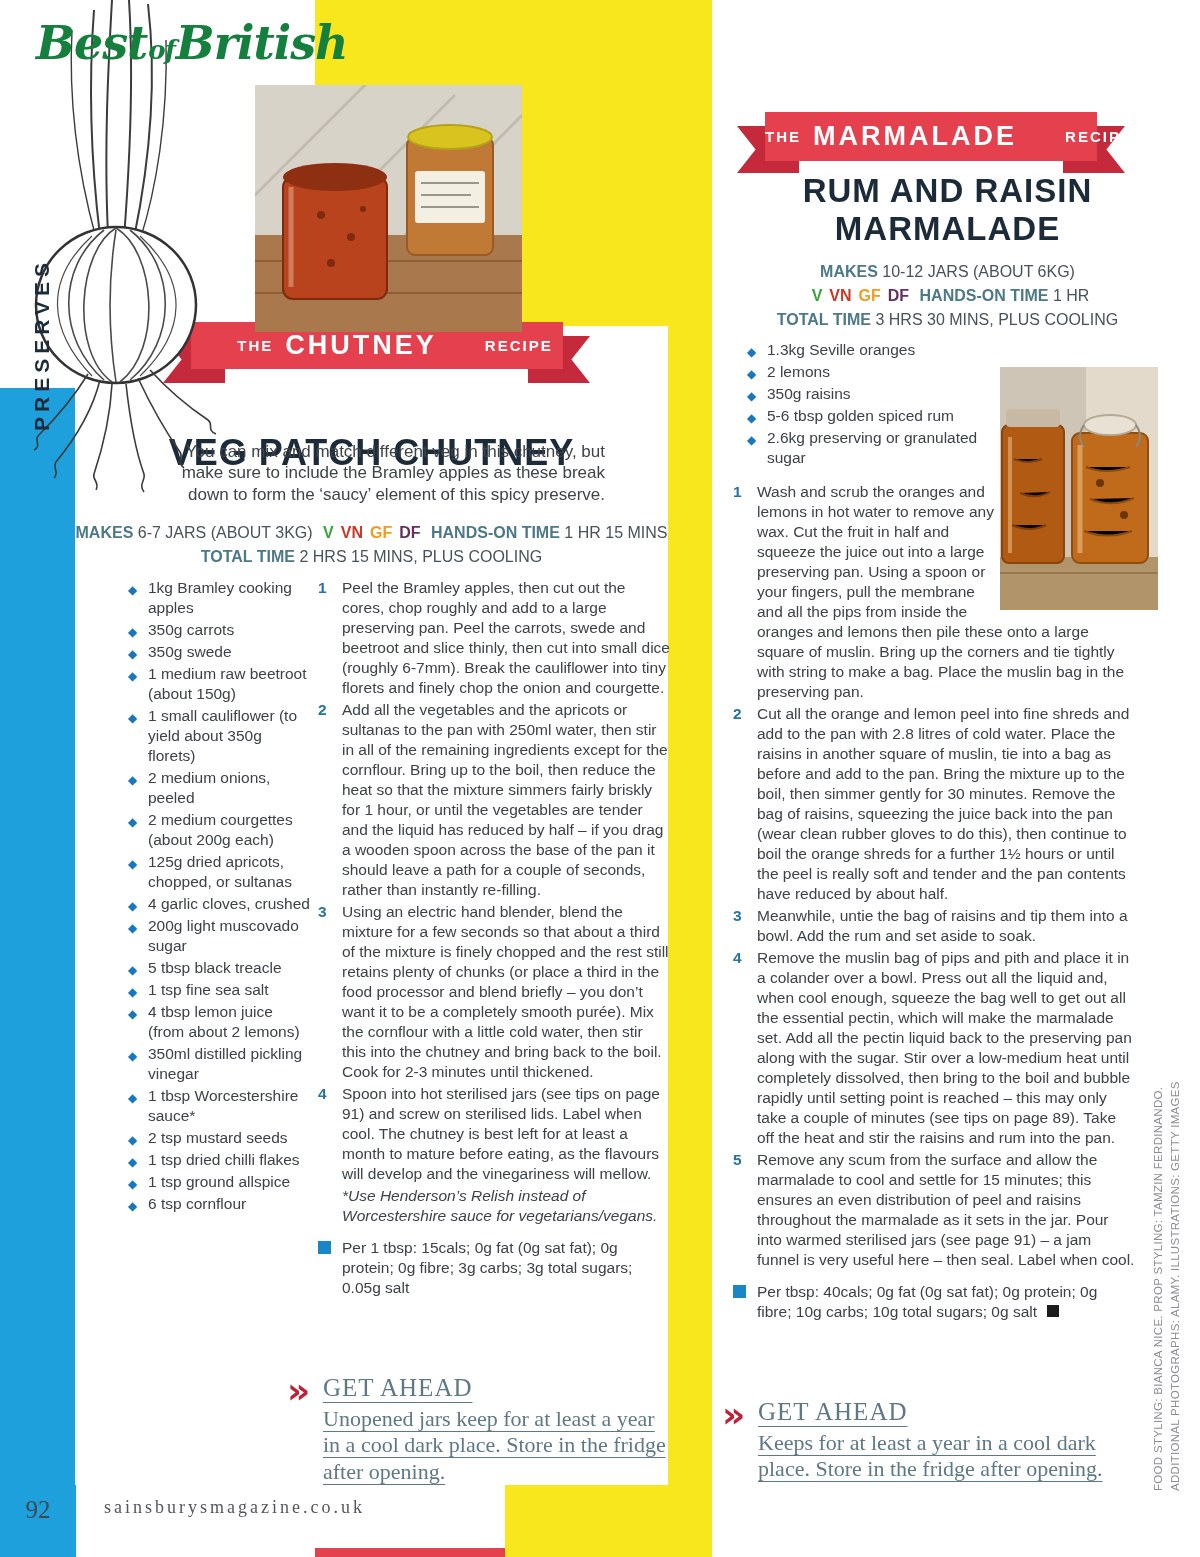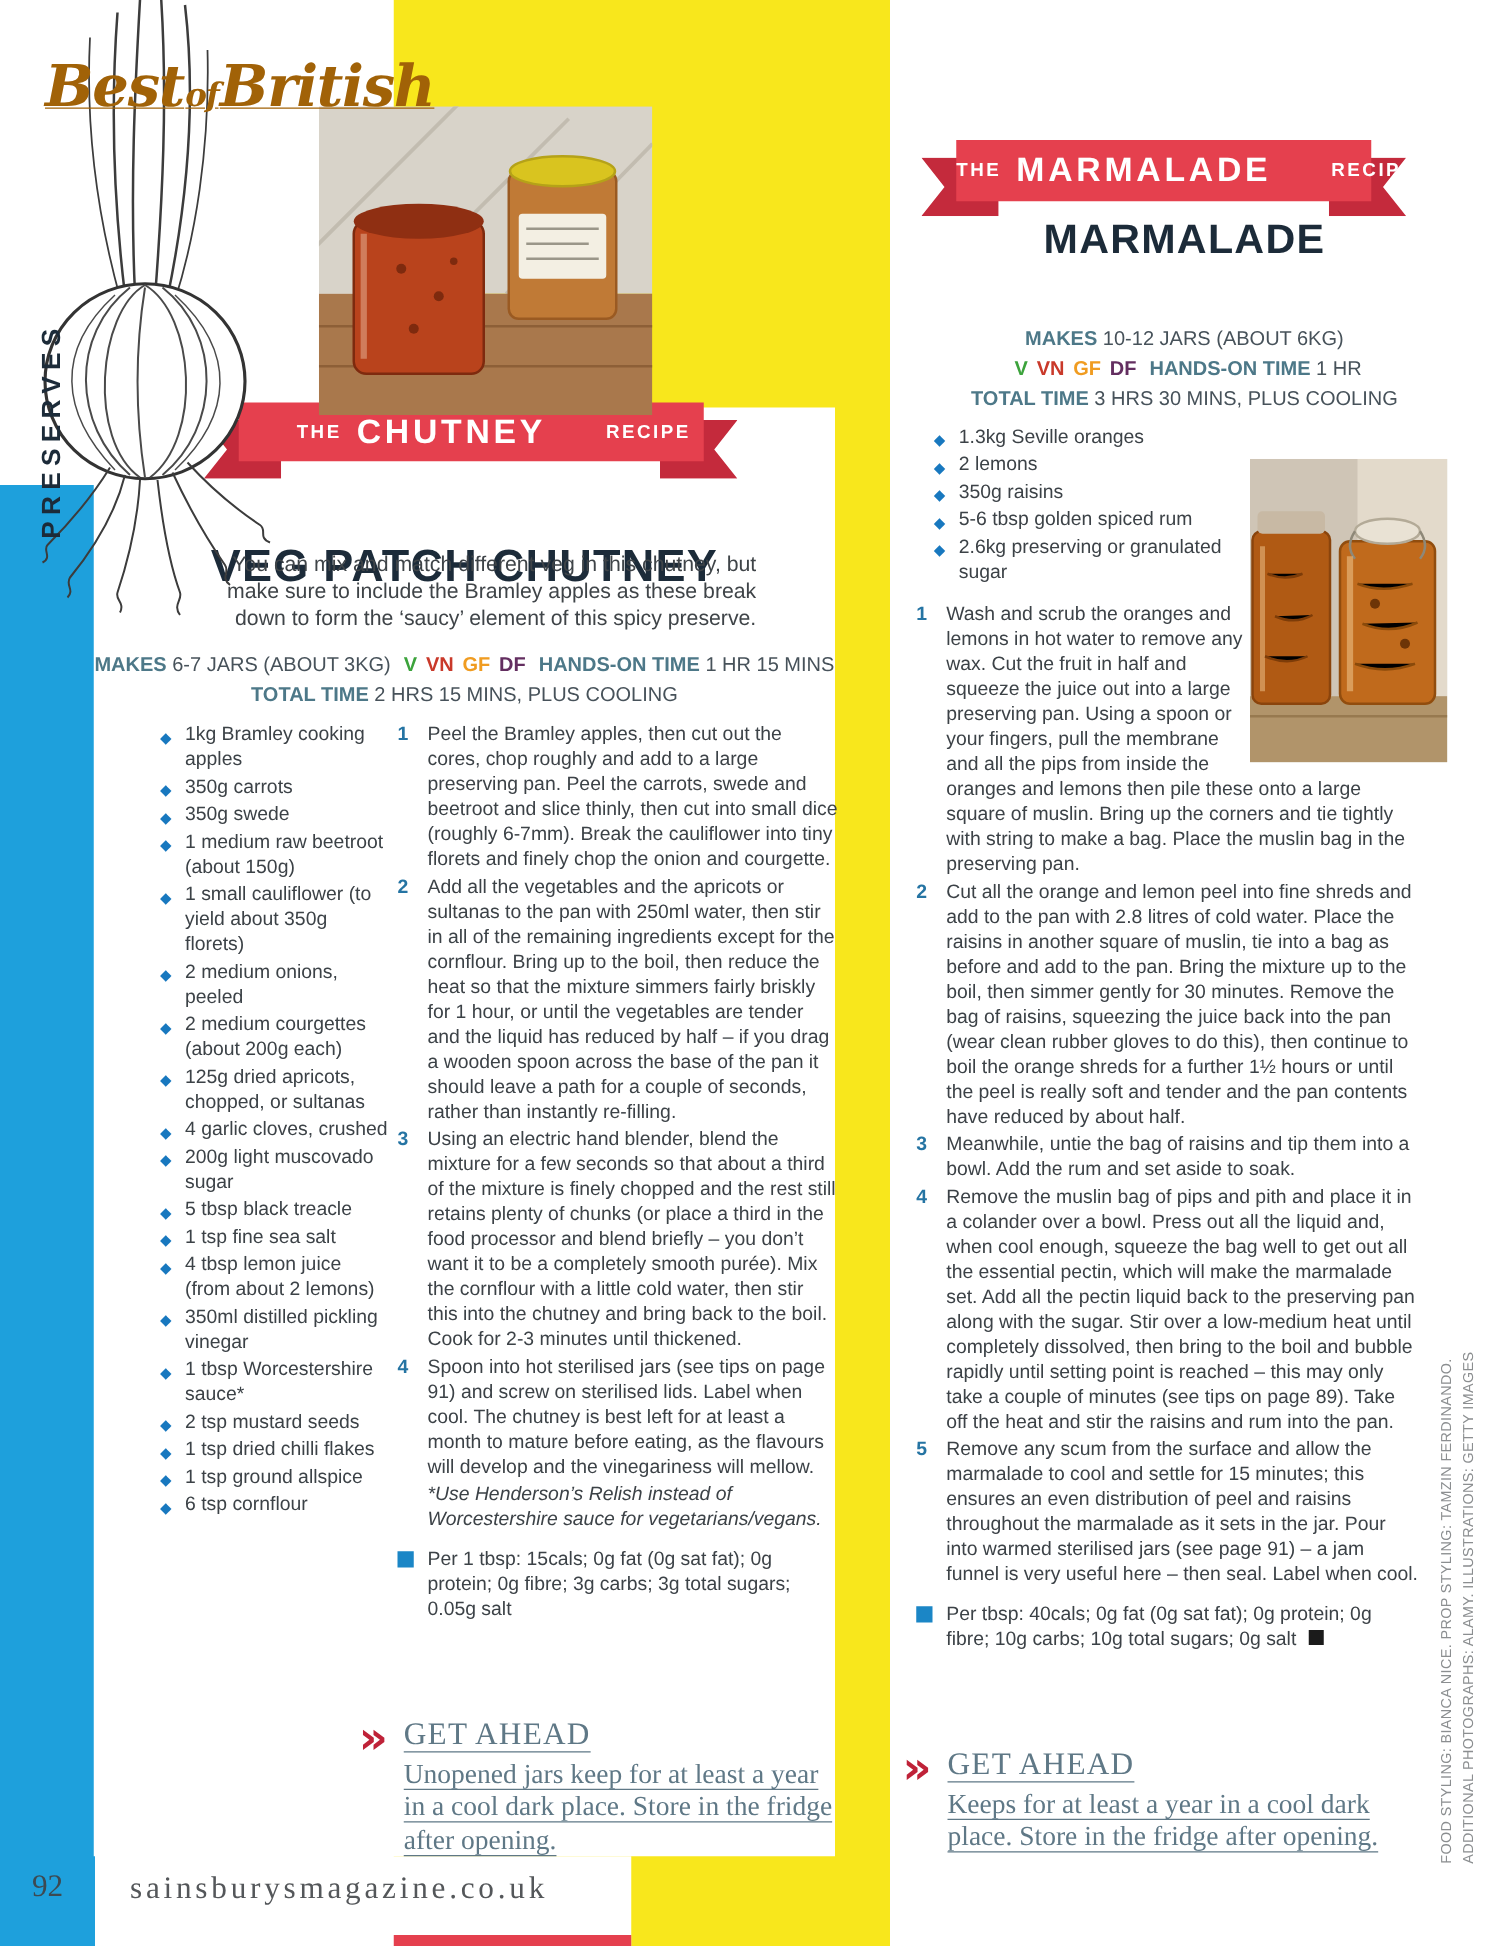--- a/index.html
+++ b/index.html
@@ -8,22 +8,22 @@
   .abs{position:absolute;}
 
   
   .yellow-block{left:315px;top:0;width:397px;height:1557px;background:#f8e71c;}
   .white-bottom{left:0;top:1485px;width:505px;height:72px;background:#ffffff;}
   .blue-strip{left:0;top:388px;width:76px;height:1169px;background:#1ea0dc;}
   .red-bottom{left:315px;top:1548px;width:190px;height:9px;background:#e5404e;}
   .card{left:75px;top:326px;width:593px;height:1159px;background:#ffffff;}
 
   
-  .brand{left:36px;top:42px;font-family:"DejaVu Serif","Liberation Serif",serif;
-         font-style:italic;font-weight:bold;color:#a16207;letter-spacing:-1px;z-index:6;text-decoration:underline;}
+  .brand{left:36px;top:16px;font-family:"DejaVu Serif","Liberation Serif",serif;
+         font-style:italic;font-weight:bold;color:#15803d;letter-spacing:-1px;z-index:6;}
   .brand .big{font-size:46px;}
   .brand .small{font-size:26px;padding:0 1px;}
   .preserves{left:30px;top:72px;transform:rotate(-90deg) translateX(-100%);transform-origin:0 0;
              font-size:21px;font-weight:bold;letter-spacing:5px;color:#1c2b39;white-space:nowrap;z-index:6;}
 
   
   .ribbon-body{height:47px;background:#e5404e;display:flex;align-items:center;justify-content:center;
                gap:12px;color:#fff;z-index:3;}
   .ribbon-body .pre,.ribbon-body .post{font-size:15px;font-weight:bold;letter-spacing:2px;padding-left:36px;}
   .ribbon-body .word{font-size:27px;font-weight:bold;letter-spacing:3px;}
@@ -60,21 +60,21 @@
            text-decoration-thickness:1px;}
 
   
   .marm-flow{left:733px;top:340px;width:402px;}
   .photo-spacer{float:right;width:135px;height:272px;}
   .marm-ings{margin-left:14px;margin-bottom:14px;}
 
   
   .page-num{left:0;top:1496px;width:76px;text-align:center;font-family:"Liberation Serif",serif;
             font-size:25px;color:#3d4a52;}
-  .site-url{left:104px;top:1497px;font-family:"Liberation Serif",serif;font-size:25px;
+  .site-url{left:104px;top:1497px;font-family:"Liberation Serif",serif;font-size:18px;
             letter-spacing:3px;color:#54575a;}
   .credits{left:1150px;top:1491px;width:445px;transform:rotate(-90deg);transform-origin:0 0;
            font-size:11.5px;line-height:1.5;letter-spacing:.3px;color:#8b8e90;white-space:nowrap;}
 
   .photo-frame{overflow:hidden;}
   svg{display:block;}
 </style>
 </head>
 <body>
 
@@ -303,20 +303,21 @@
 
   <div class="abs fold fold-l" style="left:737px;top:126px;"></div>
   <div class="abs fold fold-r" style="left:1063px;top:126px;"></div>
   <div class="abs ribbon-body" style="left:765px;top:112px;width:332px;height:49px;">
     <span class="pre">THE</span>
     <span class="word">MARMALADE</span>
     <span class="post">RECIPE</span>
   </div>
 
   <div class="abs recipe-title" style="left:720px;top:172px;width:455px;font-size:33px;line-height:1.15;">
+    <div>RUM AND RAISIN</div>
     <div>MARMALADE</div>
   </div>
 
   <div class="abs meta" style="left:720px;top:260px;width:455px;">
     <div>
       <span class="lbl">MAKES</span>
       <span class="val">10-12 JARS (ABOUT 6KG)</span>
     </div>
     <div>
       <span class="diet">

